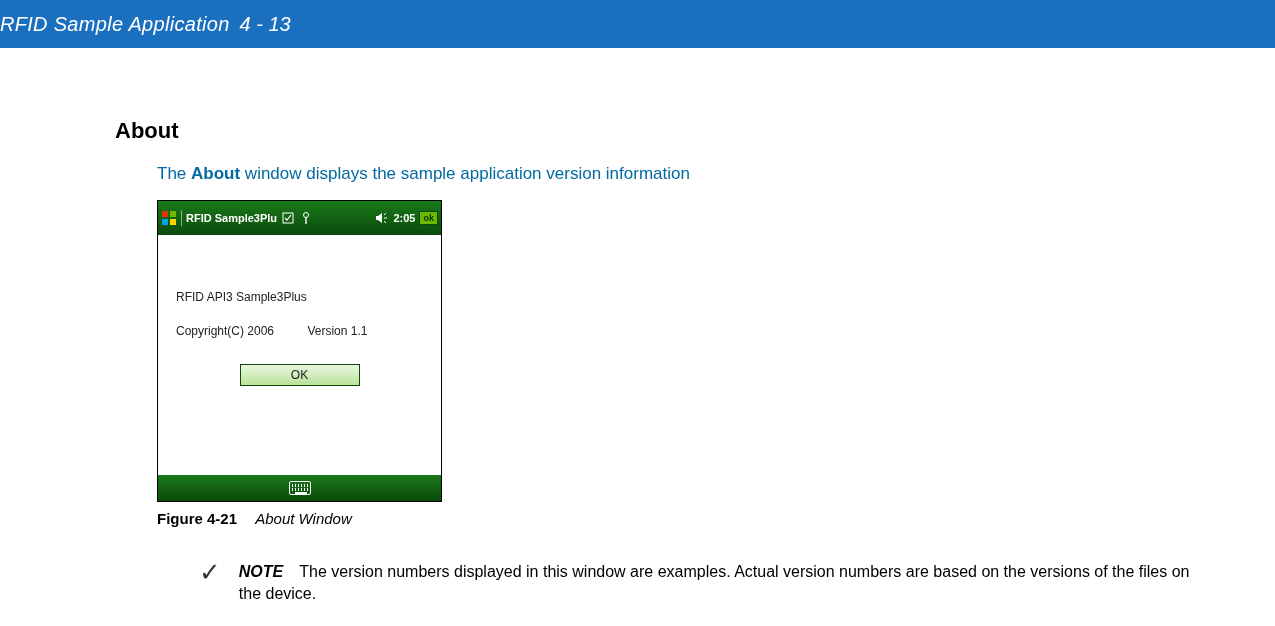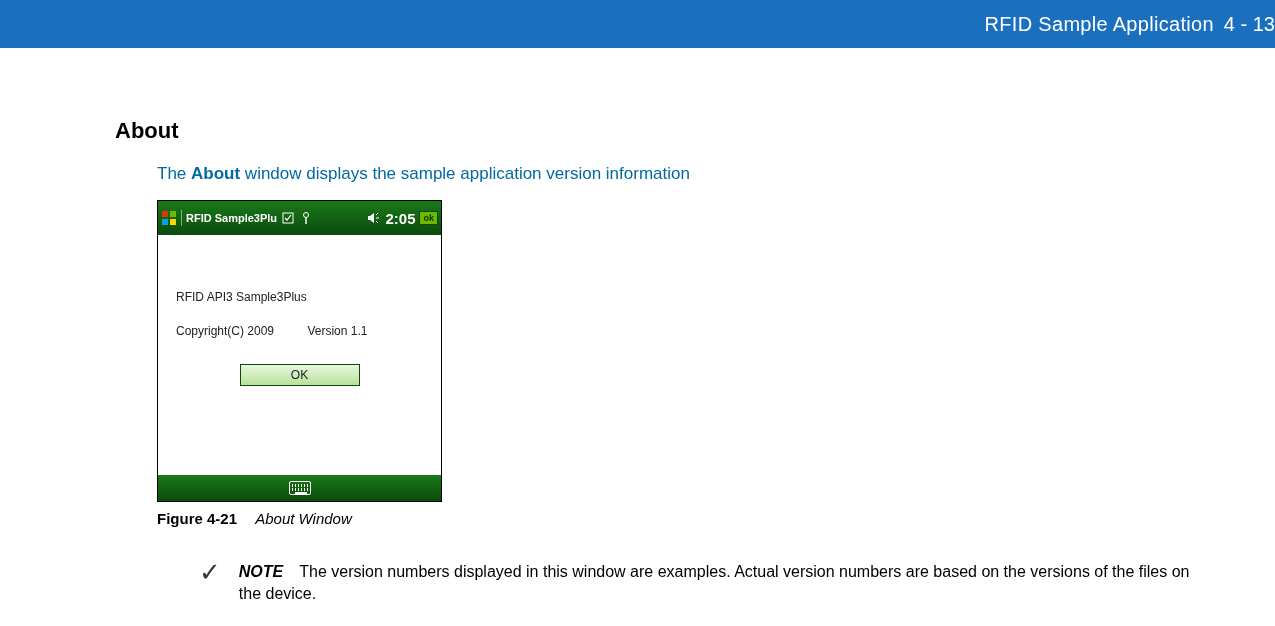--- a/index.html
+++ b/index.html
@@ -8,22 +8,23 @@
       background: #fff;
       width: 1275px;
       height: 626px;
       overflow: hidden;
     }
     .header-bar {
       background: #1a6fbf;
       height: 48px;
       display: flex;
       align-items: center;
-      justify-content: flex-end;
+      padding-right: 28px;
       color: #fff;
+      font-style: italic;
     }
     .header-title {
       font-size: 20px;
       font-family: Arial, sans-serif;
       font-weight: 400;
       letter-spacing: 0.3px;
     }
     .header-pagenum {
       font-size: 20px;
       margin-left: 10px;
@@ -80,21 +81,21 @@
     .tb-sep {
       width: 1px; height: 16px; background: rgba(255,255,255,0.5);
     }
     .tb-title { font-weight: bold; flex: 0 0 auto; }
     .tb-icon {
       width: 14px; height: 14px;
       display: inline-flex; align-items: center; justify-content: center;
       color: #fff; font-size: 11px;
     }
     .tb-spacer { flex: 1; }
-    .tb-time { font-weight: bold; font-size: 15px; }
+    .tb-time { font-weight: bold; font-size: 11px; }
     .tb-ok {
       background: #6fb900;
       color: #063a06;
       font-weight: bold;
       font-size: 9px;
       padding: 1px 3px;
       border: 1px solid #0b4a0b;
     }
     .device-body {
       height: 240px;
@@ -208,21 +209,21 @@
             <path d="M1 4 H3 L7 1 V11 L3 8 H1 Z" fill="#fff"></path>
             <path d="M9 3 L11 1 M9 6 L12 6 M9 9 L11 11" stroke="#fff" stroke-width="1"></path>
           </svg>
       </span>
       <span class="tb-time">2:05</span>
       <span class="tb-ok">ok</span>
     </div>
     <div class="device-body">
       <div class="about-line1">RFID API3 Sample3Plus</div>
       <div class="about-line2">
-        <span>Copyright(C) 2009</span>
+        <span>Copyright(C) 2006</span>
         <span class="about-ver">Version 1.1</span>
       </div>
       <div class="ok-button">OK</div>
     </div>
     <div class="device-bottombar">
       <span class="kb-icon"></span>
     </div>
   </div>
 
   <div class="figure-caption">

